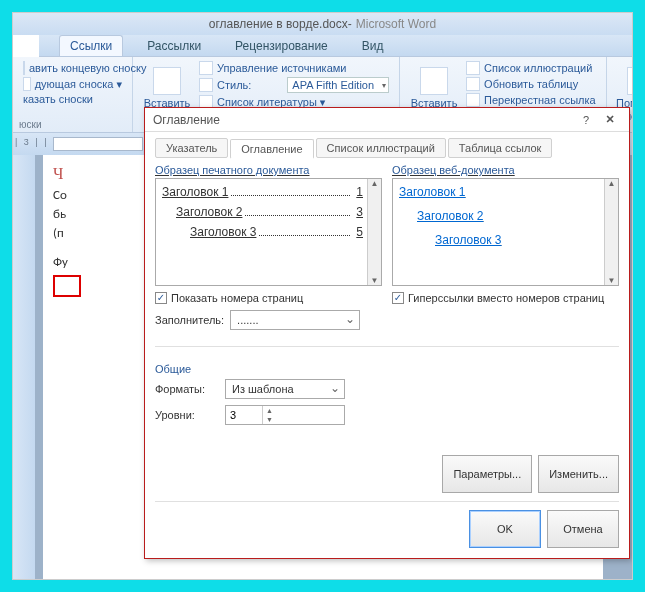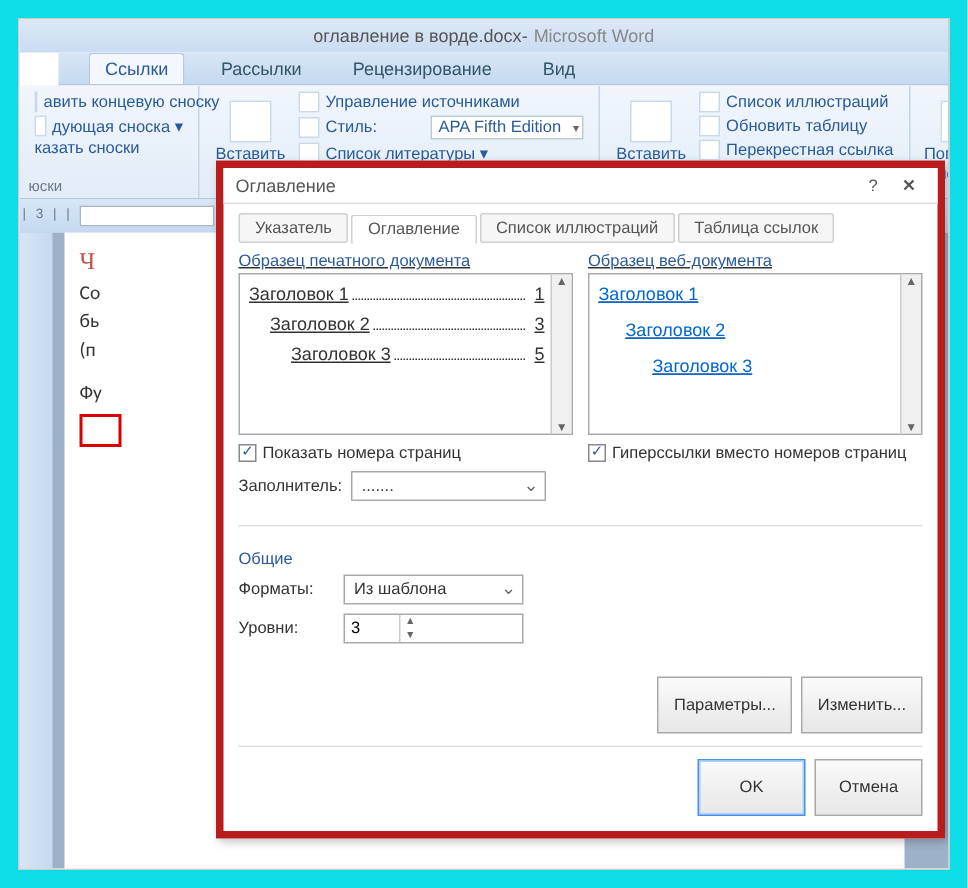--- a/index.html
+++ b/index.html
@@ -33,21 +33,21 @@
 
   
   .docarea { position: absolute; left: 0; right: 0; top: 142px; bottom: 0; background: #9db2c9; }
   .sidebar-ruler { position: absolute; left: 0; top: 0; bottom: 0; width: 22px; background: linear-gradient(90deg,#d8e6f6,#c4d9f0); }
   .page { position: absolute; left: 30px; top: 0; width: 560px; bottom: -60px; background: #fff; padding: 10px 10px 10px 10px; font-family: Calibri, sans-serif; font-size: 13px; color: #333; }
   .page .hdr { color: #c0504d; font-family: Cambria, serif; font-size: 16px; }
   .page .line { margin-top: 4px; }
   .page .redbox { display: inline-block; width: 28px; height: 22px; border: 2px solid #d00; margin-top: 6px; }
 
   
-  .dialog { position: absolute; left: 131px; top: 94px; width: 486px; height: 452px; background: #fff; border: 5px solid #b91c1c; box-shadow: 2px 2px 6px rgba(0,0,0,0.25); display: flex; flex-direction: column; font-size: 11px; color: #333; }
+  .dialog { position: absolute; left: 131px; top: 94px; width: 486px; height: 452px; background: #fff; border: 1px solid #b91c1c; box-shadow: 2px 2px 6px rgba(0,0,0,0.25); display: flex; flex-direction: column; font-size: 11px; color: #333; }
   .dlg-title { height: 24px; background: #fff; display: flex; align-items: center; padding: 0 8px; border-bottom: 1px solid #ddd; }
   .dlg-title .t { flex: 1; color: #555; font-size: 12px; }
   .dlg-title .qbtn, .dlg-title .xbtn { width: 22px; height: 18px; display: flex; align-items: center; justify-content: center; color: #555; border: 1px solid transparent; margin-left: 2px; }
   .dlg-title .xbtn { font-weight: bold; }
 
   .dlg-tabs { display: flex; gap: 2px; padding: 6px 10px 0 10px; }
   .dlg-tab { padding: 3px 10px; border: 1px solid #d0d0d0; background: #f6f6f6; color: #555; border-radius: 2px; }
   .dlg-tab.active { background: #fff; border-bottom: 1px solid #fff; position: relative; top: 1px; }
 
   .dlg-body { padding: 4px 10px 8px 10px; flex: 1; display: flex; flex-direction: column; }
@@ -61,21 +61,21 @@
   .toc-line { display: flex; margin-bottom: 6px; font-size: 12px; }
   .toc-line .dots { flex: 1; border-bottom: 1px dotted #333; position: relative; top: -3px; margin: 0 3px; }
   .toc-line .pg { width: 10px; text-align: right; }
   .toc-line.i1 { margin-left: 14px; }
   .toc-line.i2 { margin-left: 28px; }
   .web-link { color: #0067d1; text-decoration: underline; display: block; margin-bottom: 10px; font-size: 12px; }
   .web-link.i1 { margin-left: 18px; }
   .web-link.i2 { margin-left: 36px; }
 
   .checks { margin-top: 6px; display: flex; gap: 10px; }
-  .checks-col { flex: 1; display: flex; flex-direction: row; gap: 4px; align-items: center; }
+  .checks-col { flex: 1; display: flex; flex-direction: column; gap: 4px; }
   .chk { display: flex; align-items: center; gap: 4px; }
   .chk .box { width: 12px; height: 12px; border: 1px solid #888; display: flex; align-items: center; justify-content: center; background: #fff; color: #2b5a99; font-size: 10px; line-height: 1; }
   .chk.checked .box::before { content: "✓"; }
 
   .fillrow { display: flex; align-items: center; gap: 6px; margin-top: 6px; }
   .fillrow label { color: #333; }
   .combo { display: inline-flex; align-items: center; background: #fff; border: 1px solid #aaa; height: 20px; padding: 0 16px 0 6px; position: relative; min-width: 100px; }
   .combo::after { content: "⌄"; position: absolute; right: 4px; top: 1px; font-size: 12px; color: #666; }
   .spinner { display: inline-flex; align-items: center; border: 1px solid #aaa; height: 20px; background: #fff; }
   .spinner input { border: none; width: 36px; text-align: left; padding: 0 4px; font-size: 11px; outline: none; }

